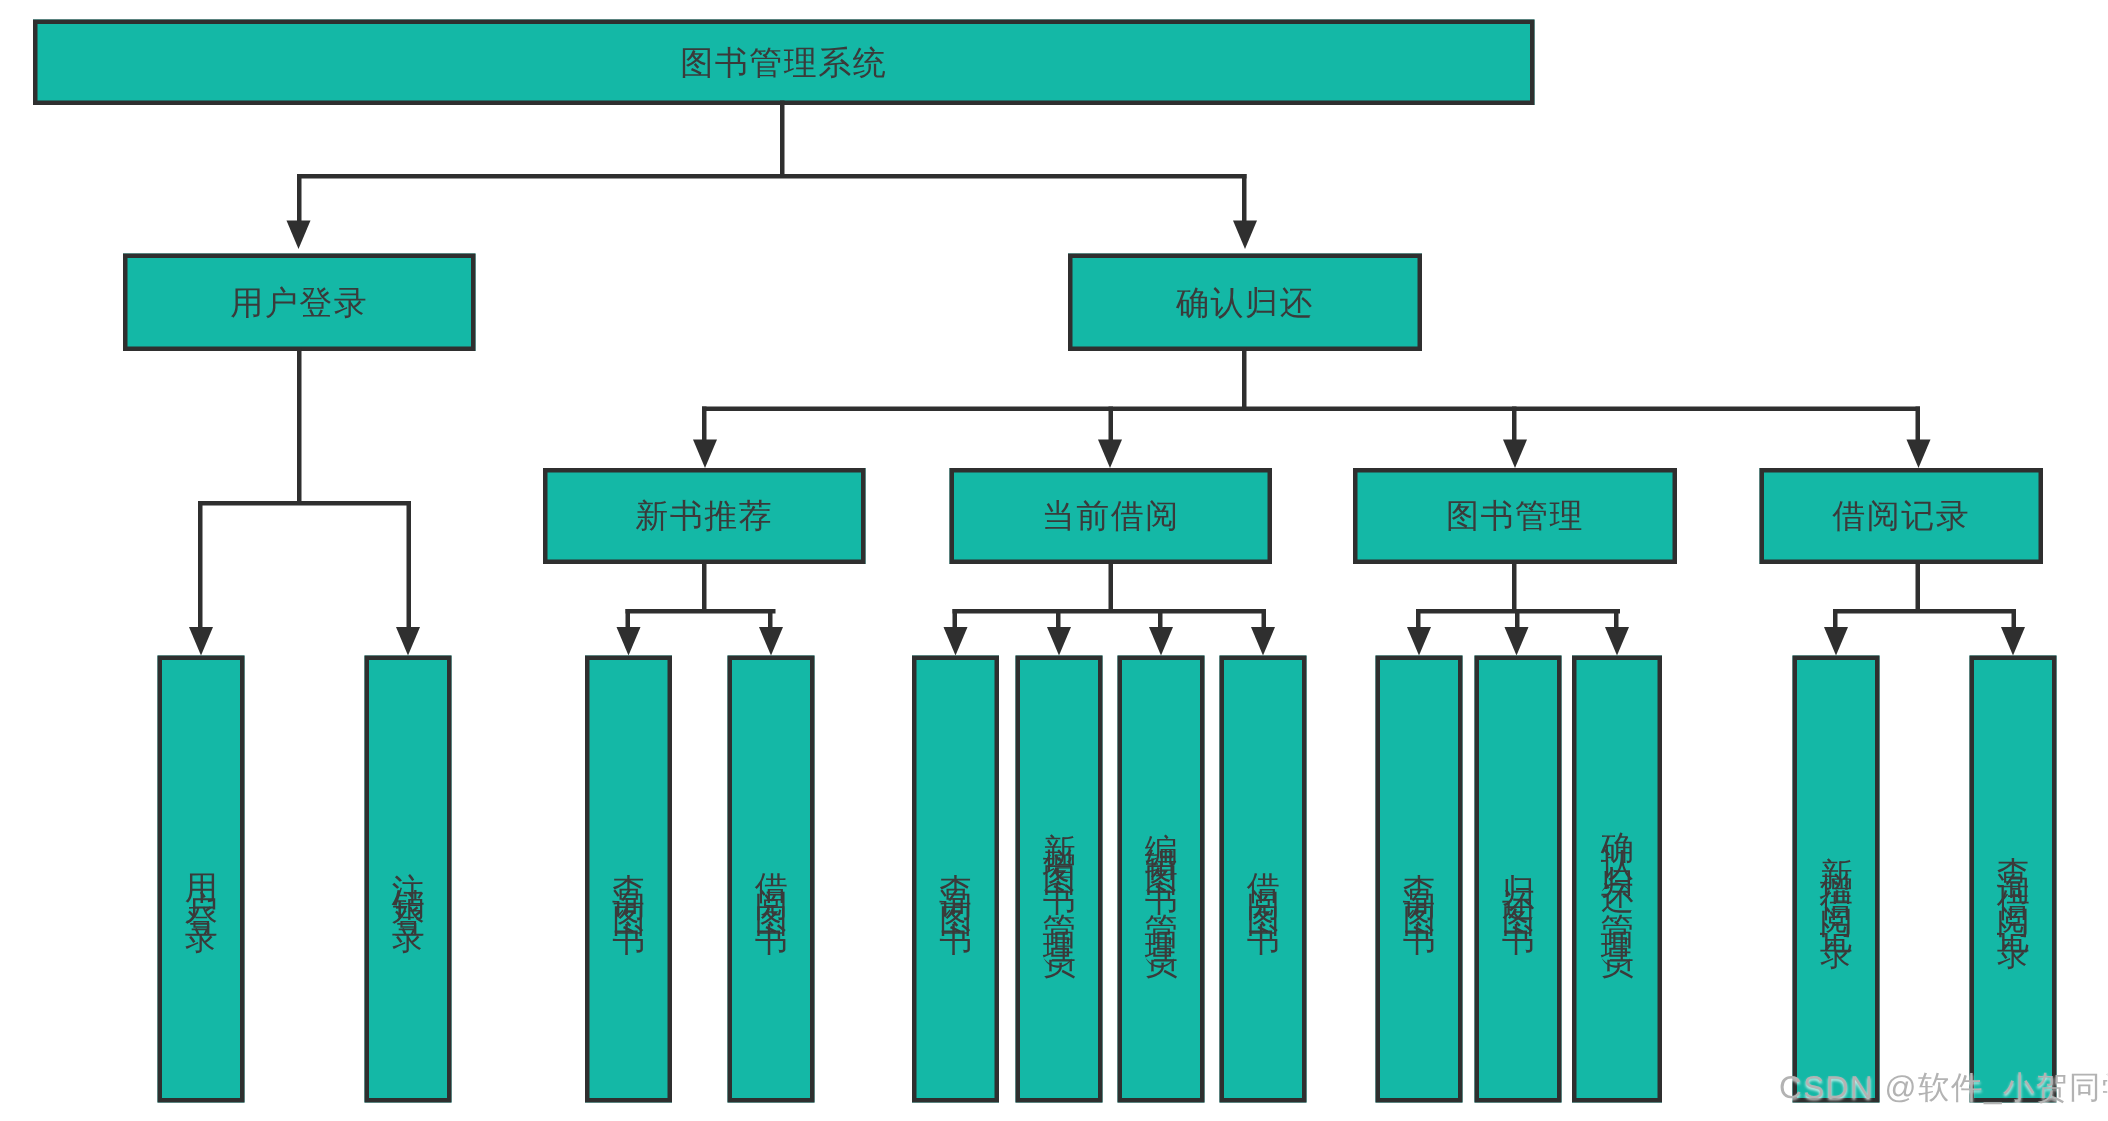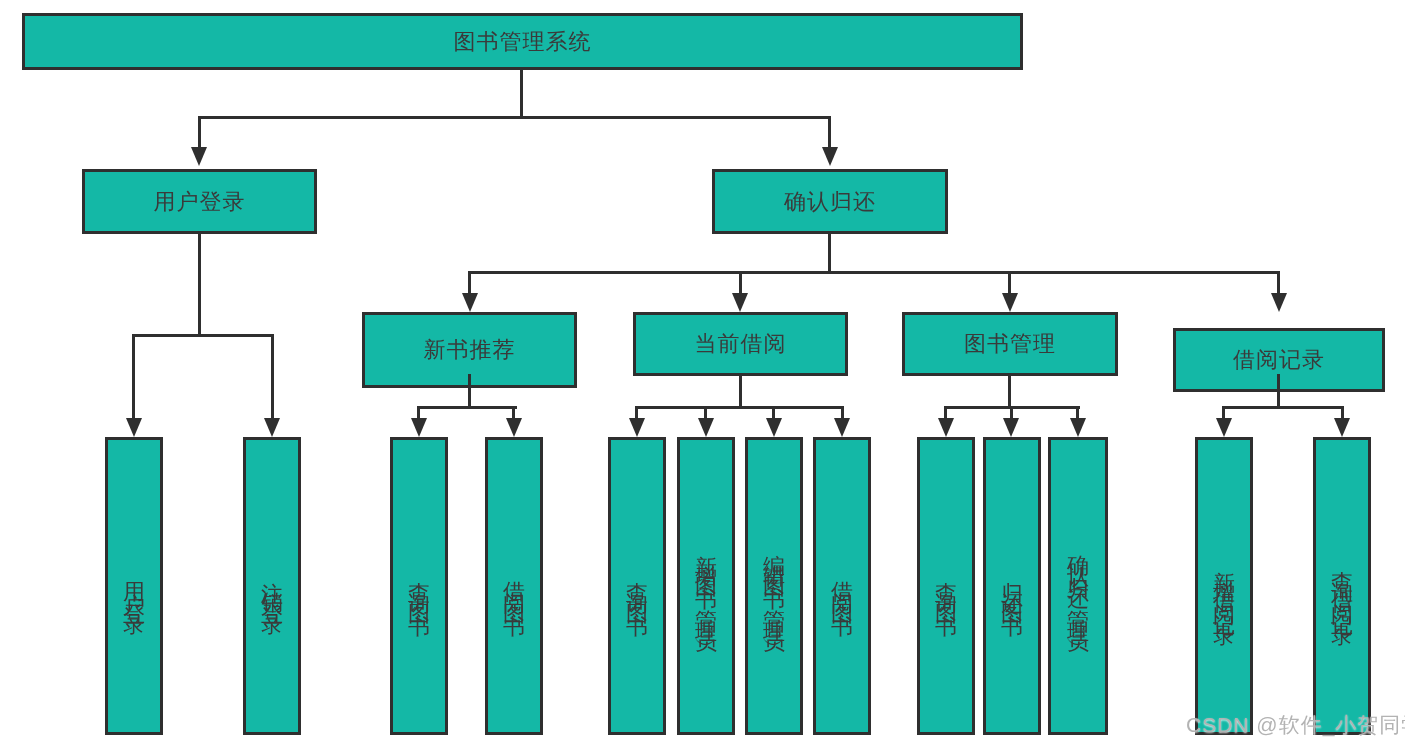--- a/index.html
+++ b/index.html
@@ -60,33 +60,33 @@
   </div>
 
   <div class="box" style="left:82px;top:169px;width:235px;height:65px">
     <span class="lbl">用户登录</span>
   </div>
 
   <div class="box" style="left:712px;top:169px;width:236px;height:65px">
     <span class="lbl">确认归还</span>
   </div>
 
-  <div class="box" style="left:362px;top:312px;width:215px;height:76px">
+  <div class="box" style="left:362px;top:312px;width:215px;height:64px">
     <span class="lbl">新书推荐</span>
   </div>
 
   <div class="box" style="left:633px;top:312px;width:215px;height:64px">
     <span class="lbl">当前借阅</span>
   </div>
 
   <div class="box" style="left:902px;top:312px;width:216px;height:64px">
     <span class="lbl">图书管理</span>
   </div>
 
-  <div class="box" style="left:1173px;top:328px;width:212px;height:64px">
+  <div class="box" style="left:1173px;top:312px;width:189px;height:64px">
     <span class="lbl">借阅记录</span>
   </div>
 
   <div class="box leaf" style="left:105px;top:437px;width:58px;height:298px">
     <span class="lbl">用户登录</span>
   </div>
   <div class="box leaf" style="left:243px;top:437px;width:58px;height:298px">
     <span class="lbl">注销登录</span>
   </div>
 

